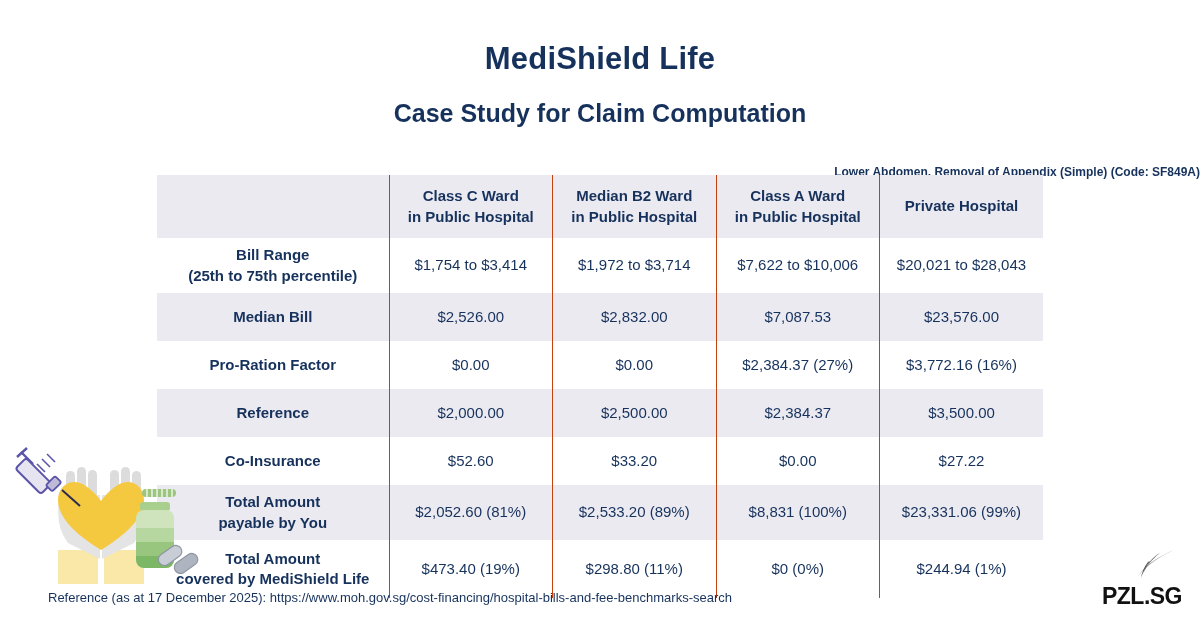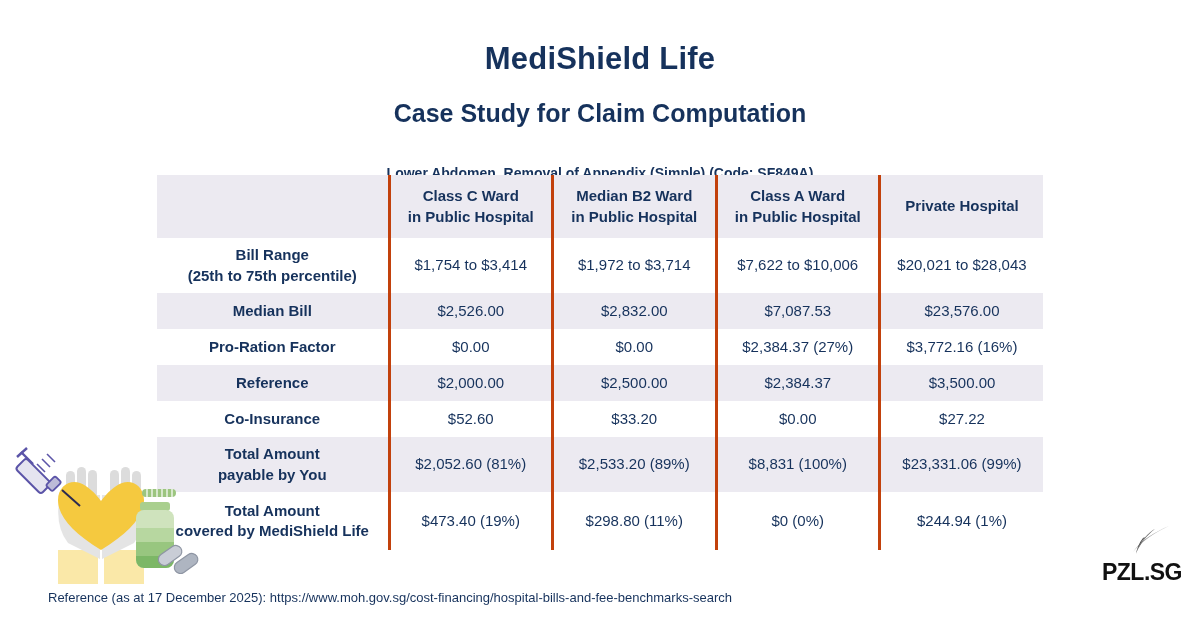--- a/index.html
+++ b/index.html
@@ -29,22 +29,22 @@
     line-height: 1.25;
   }
   .title-sub {
     font-size: 25px;
     font-weight: bold;
     color: #16325c;
     line-height: 1.3;
     margin-top: 18px;
   }
   .procedure {
-    text-align: center;
-    font-size: 14px;
+    text-align: right;
+    font-size: 12px;
     font-weight: bold;
     color: #16325c;
     margin-top: 36px;
   }
 
   
   .table-wrap {
     position: absolute;
     left: 157px;
     top: 175px;
@@ -53,21 +53,21 @@
   table.claim {
     border-collapse: collapse;
     width: 886px;
     table-layout: fixed;
   }
   table.claim col.c-label { width: 232px; }
   table.claim col.c-val   { width: 163.5px; }
 
   table.claim th, table.claim td {
     border-left: 1px solid #d9d6e2;
-    border-right: 3px solid #c2410c;
+    border-right: 1px solid #c2410c;
     text-align: center;
     vertical-align: middle;
     color: #16325c;
   }
   table.claim tr > :first-child { border-left: none; }
   table.claim tr > :last-child  { border-right: none; }
 
   thead th {
     background: #eceaf1;
     font-size: 15px;
@@ -86,41 +86,41 @@
     padding: 0 6px;
     line-height: 1.35;
   }
   tbody td.rowlabel {
     font-weight: bold;
   }
   tbody tr.shaded td { background: #eceaf1; }
   tbody tr.plain  td { background: #ffffff; }
 
   tr.h-tall td   { height: 55px; }
-  tr.h-norm td   { height: 36px; }
+  tr.h-norm td   { height: 48px; }
   tr.h-total td  { height: 55px; }
   tr.h-last td   { height: 58px; }
 
   
   .reference {
     position: absolute;
     left: 24px;
     top: 590px;
     font-size: 13px;
     color: #16325c;
     white-space: nowrap;
     margin-left: 24px;
   }
 
   
   .logo {
     position: absolute;
     right: 18px;
-    bottom: 44px;
-    text-align: center;
+    bottom: 20px;
+    text-align: right;
   }
   .logo-mark {
     height: 32px;
     width: 70px;
     position: relative;
     margin-left: auto;
     margin-bottom: 1px;
   }
   .logo-text {
     font-size: 23px;

